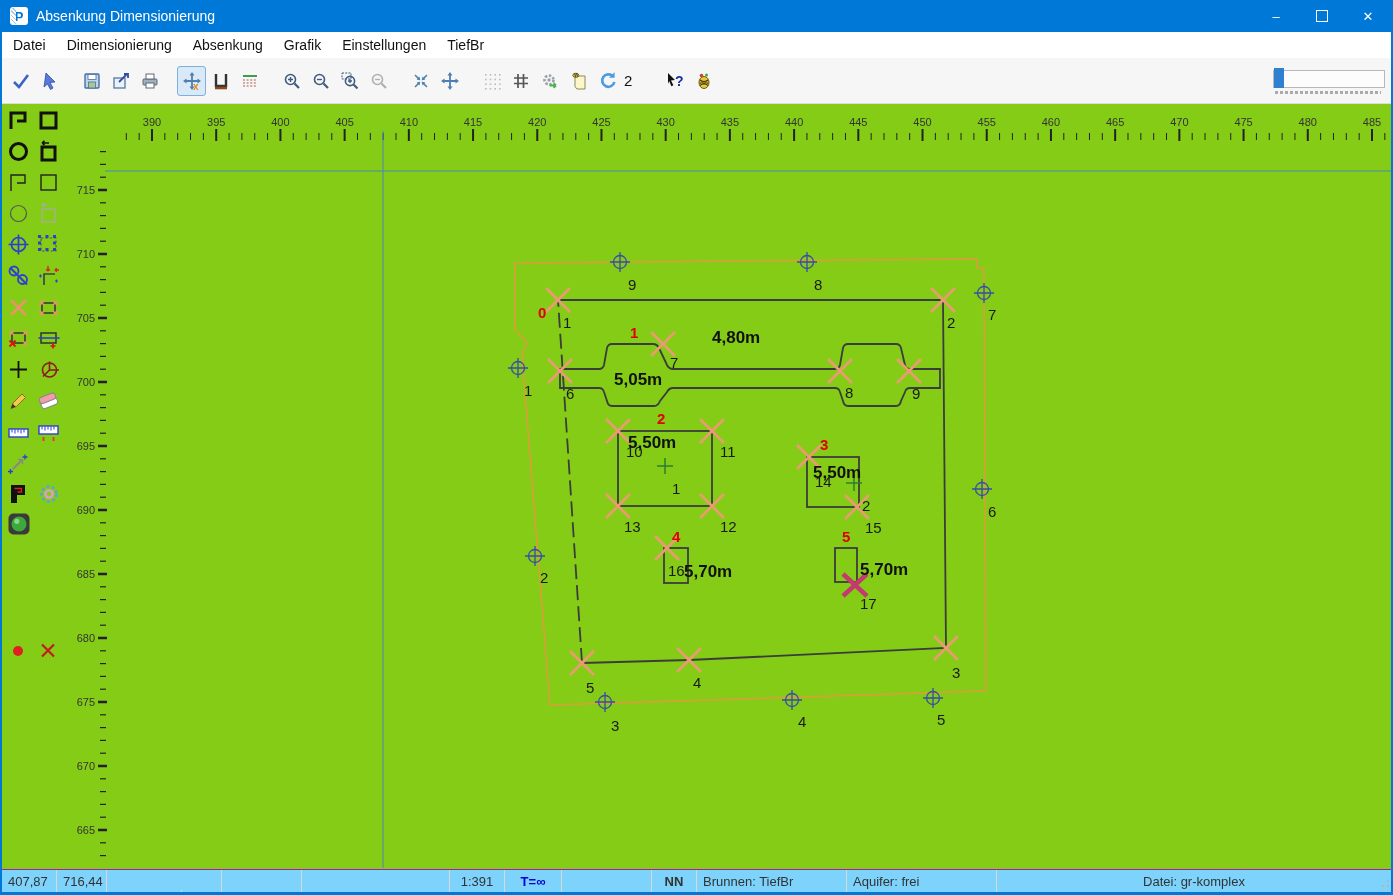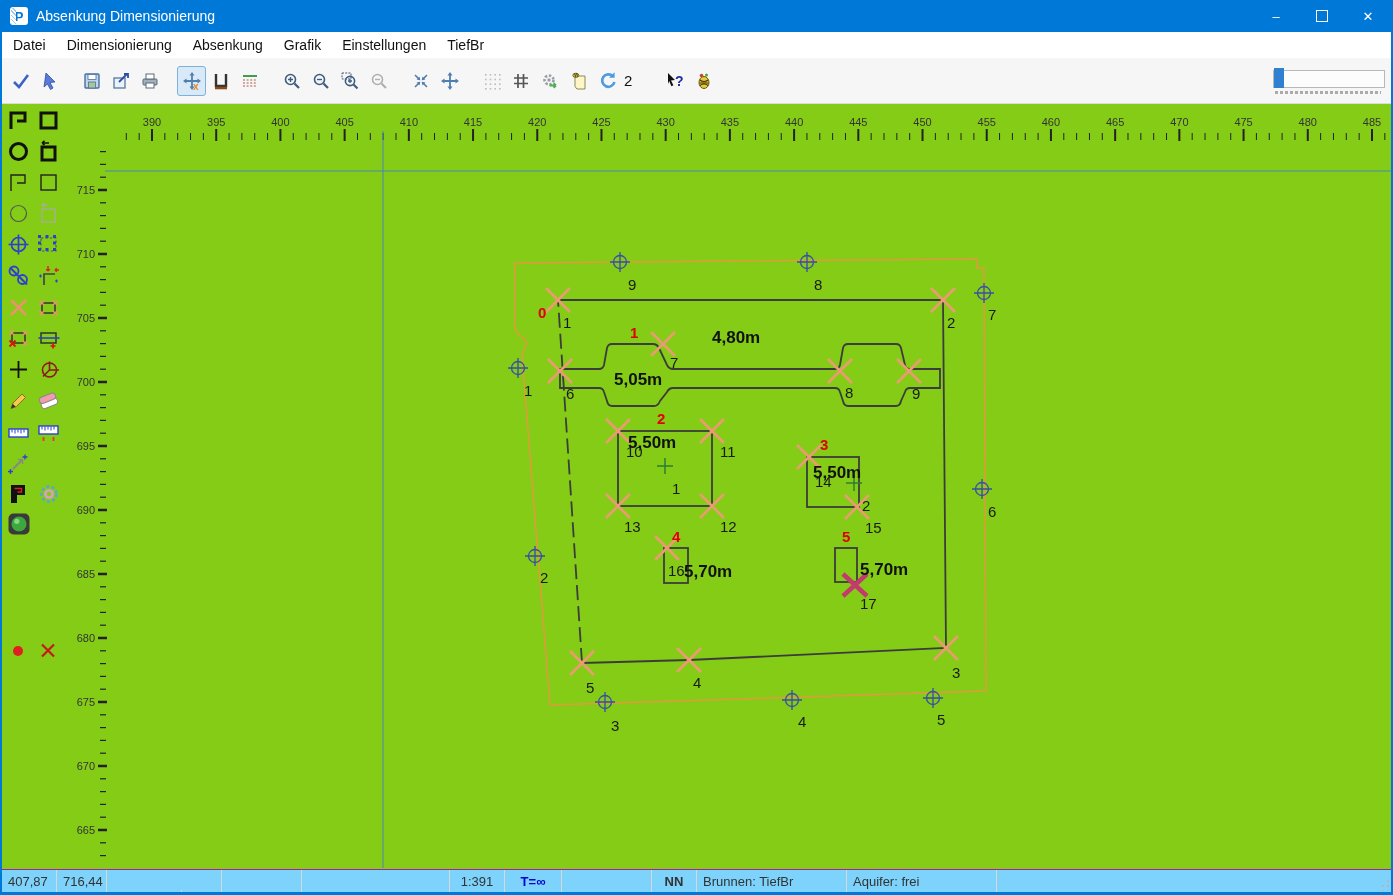--- a/index.html
+++ b/index.html
@@ -774,15 +774,18 @@
     </div>
     <div class="sb-cell center" style="width: 45px; font-weight: bold;">
       <span>NN</span>
     </div>
     <div class="sb-cell" style="width: 150px;">
       <span>Brunnen: TiefBr</span>
     </div>
     <div class="sb-cell" style="width: 150px;">
       <span>Aquifer: frei</span>
     </div>
+    <div class="sb-cell flex1">
+      <span>Datei: gr-komplex</span>
+    </div>
   </div>
 <div class="bottom-border"></div>
 <div class="resize-grip"></div>
 
 </body></html>

